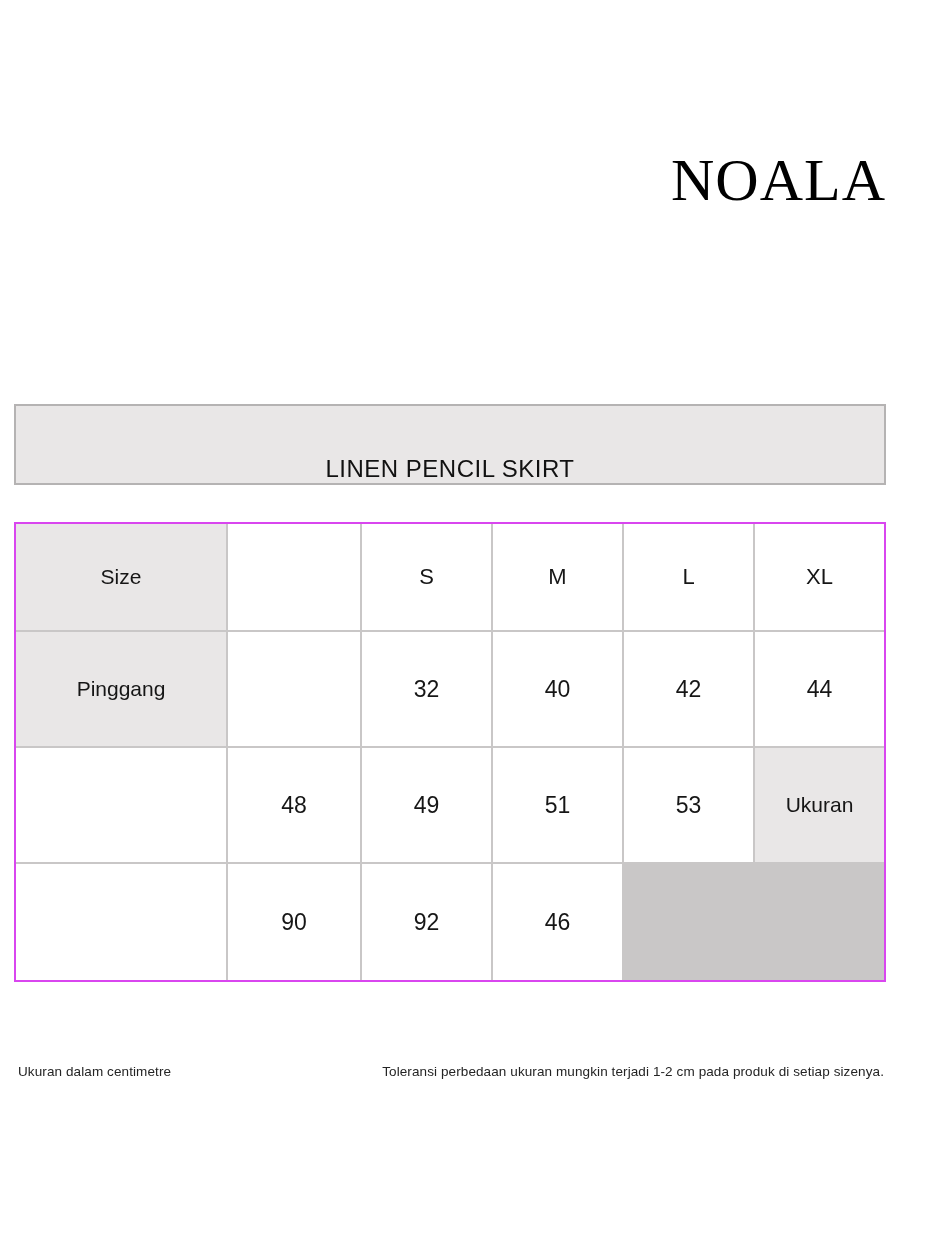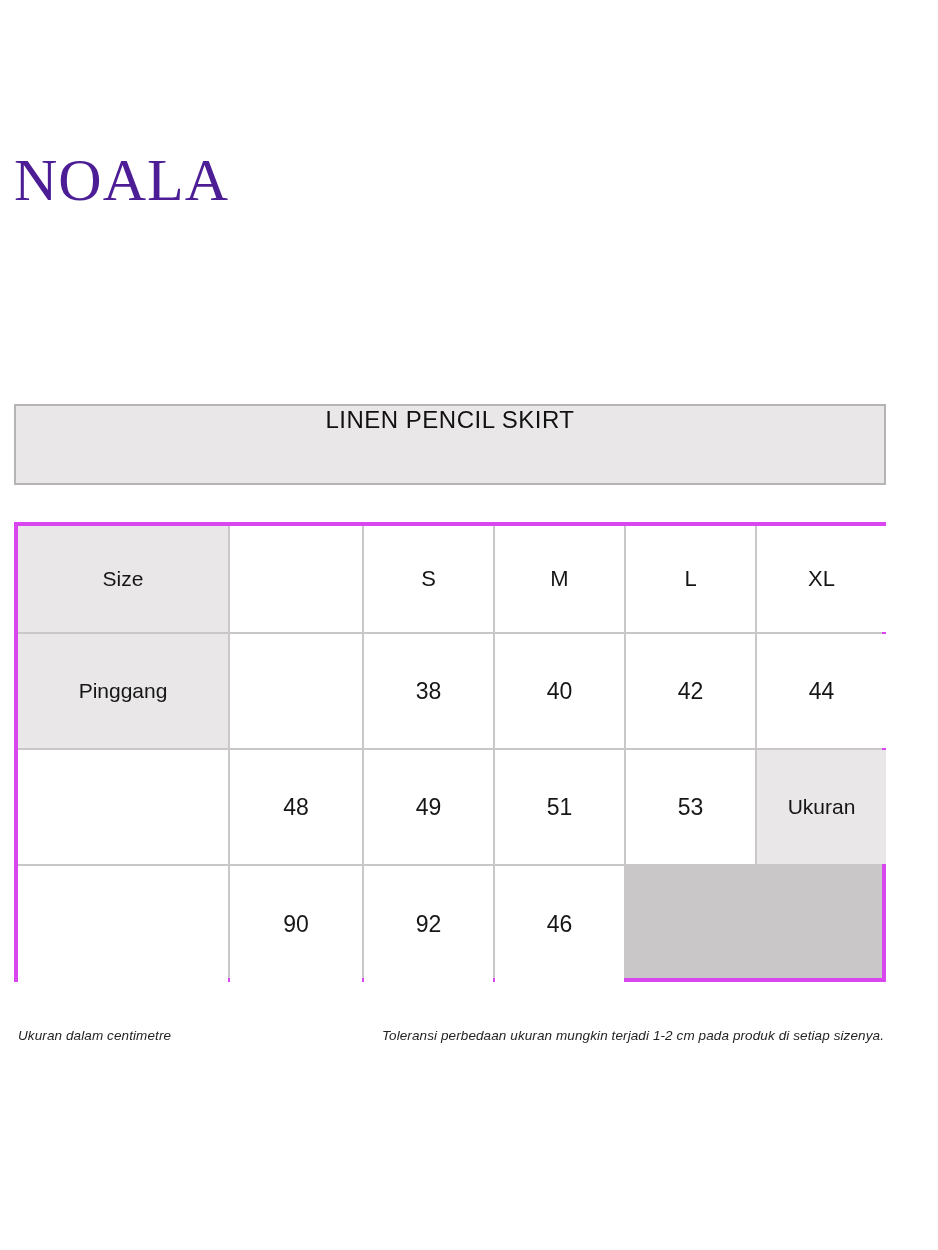--- a/index.html
+++ b/index.html
@@ -11,79 +11,78 @@
     background: #ffffff;
     font-family: "Liberation Sans", sans-serif;
     color: #161616;
     overflow: hidden;
   }
   .logo {
     position: absolute;
     left: 14px;
     top: 150px;
     width: 872px;
-    text-align: left;
+    text-align: right;
     font-family: "Liberation Serif", serif;
     font-size: 60px;
     font-weight: 400;
     line-height: 1;
     letter-spacing: 1px;
-    color: #4c1d95;
+    color: #000000;
   }
   .title-box {
     position: absolute;
     left: 14px;
     top: 404px;
     width: 872px;
     height: 81px;
     background: #e9e7e7;
     border: 2px solid #b5b3b3;
     display: flex;
-    align-items: flex-start;
+    align-items: flex-end;
     justify-content: center;
   }
   .title-box span {
     font-size: 24px;
     letter-spacing: 0.5px;
     color: #111111;
   }
   .size-table {
     position: absolute;
     left: 14px;
     top: 522px;
     width: 872px;
     height: 460px;
     background: #c9c7c7;           
-    border: 4px solid #d946ef;     
+    border: 2px solid #d946ef;     
     display: grid;
     grid-template-columns: 210px 132px 129px 129px 129px 129px;
     grid-template-rows: 106px 114px 114px 116px;
     gap: 2px;
   }
   .cell {
     background: #ffffff;
     display: flex;
     align-items: center;
     justify-content: center;
   }
   .cell.label {
     background: #e9e7e7;
     font-size: 21px;
   }
   .cell.size-letter { font-size: 22px; }
   .cell.value { font-size: 23px; }
   .footer-notes {
     position: absolute;
     left: 18px;
-    top: 1028px;
+    top: 1064px;
     width: 866px;
     display: flex;
     justify-content: space-between;
     align-items: flex-start;
-    font-style: italic;
   }
   .note {
     font-size: 13.5px;
     color: #242424;
     letter-spacing: 0.1px;
   }
 </style>
 </head>
 <body>
 
@@ -99,21 +98,21 @@
 
     <div class="cell label">Size</div>
     <div class="cell"></div>
     <div class="cell size-letter">S</div>
     <div class="cell size-letter">M</div>
     <div class="cell size-letter">L</div>
     <div class="cell size-letter">XL</div>
 
     <div class="cell label">Pinggang</div>
     <div class="cell"></div>
-    <div class="cell value">38</div>
+    <div class="cell value">32</div>
     <div class="cell value">40</div>
     <div class="cell value">42</div>
     <div class="cell value">44</div>
 
     <div class="cell"></div>
     <div class="cell value">48</div>
     <div class="cell value">49</div>
     <div class="cell value">51</div>
     <div class="cell value">53</div>
 

